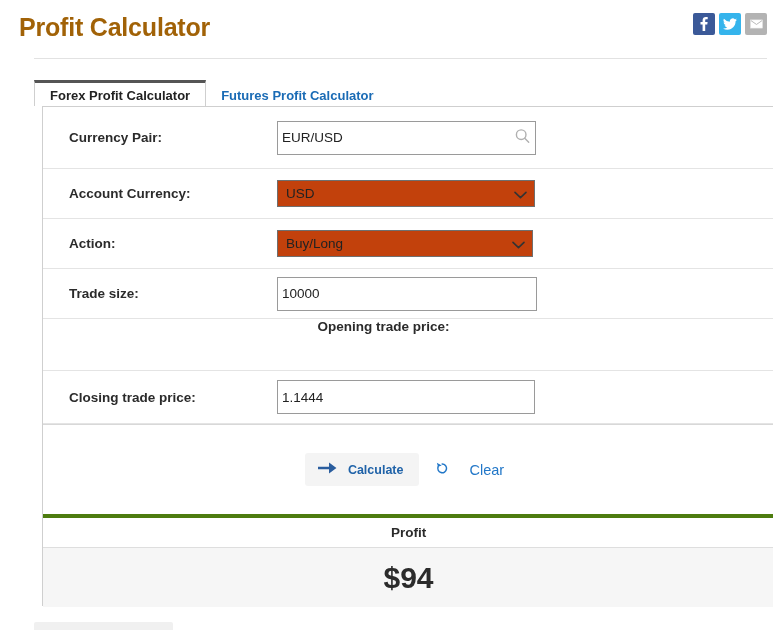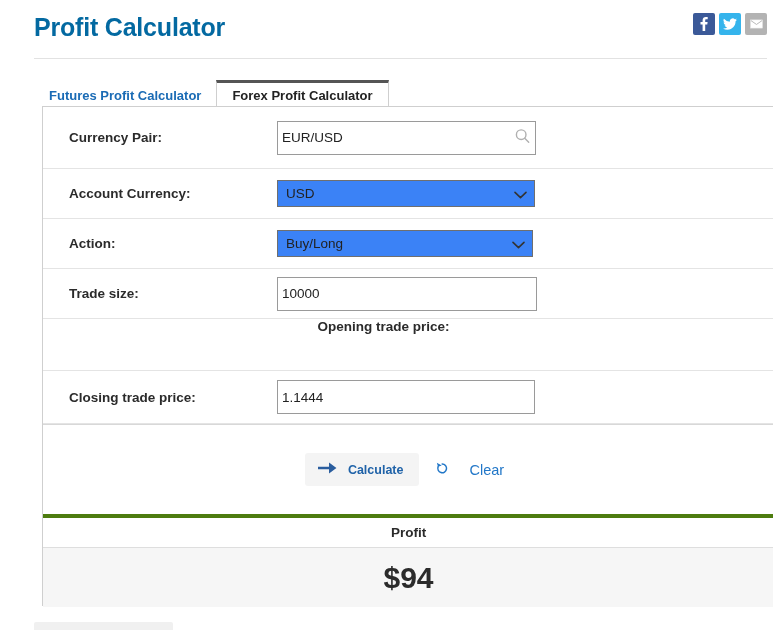--- a/index.html
+++ b/index.html
@@ -17,24 +17,24 @@
   .page { position: relative; width: 773px; height: 630px; }
 
   
   .header {
     position: absolute;
     left: 0; top: 0;
     width: 773px; height: 58px;
   }
   .page-title {
     position: absolute;
-    left: 34px; top: 13px;
+    left: 19px; top: 13px;
     font-size: 25px;
     font-weight: bold;
-    color: #0369a1;
+    color: #a16207;
     letter-spacing: -0.2px;
     white-space: nowrap;
   }
   .social {
     position: absolute;
     right: 6px; top: 13px;
     display: flex;
     gap: 4px;
   }
   .social-btn {
@@ -137,21 +137,21 @@
     transform: translateY(-50%);
     pointer-events: none;
   }
 
   .select-wrap { position: relative; display: inline-block; }
   .select-box {
     font-family: "Liberation Sans", sans-serif;
     font-size: 13.5px;
     color: #222222;
     border: 1px solid #6f6f6f;
-    background: #3b82f6;
+    background: #c2410c;
     height: 27px;
     line-height: 23px;
     padding: 1px 26px 1px 8px;
     cursor: pointer;
     white-space: nowrap;
     overflow: hidden;
   }
   .chevron {
     position: absolute;
     right: 8px; top: 50%;
@@ -271,25 +271,25 @@
           <rect x="0.6" y="0.6" width="12.8" height="8.8" fill="#ffffff" stroke="#e8e8e8" stroke-width="0.6"></rect>
           <path d="M1 1.3l6 4.2 6-4.2" fill="none" stroke="#b3b3b3" stroke-width="1"></path>
         </svg>
       </div>
     </div>
 
     <div class="title-rule"></div>
   </div>
 
   <div class="tabs">
+    <div class="tab tab-active">
+      <span>Forex Profit Calculator</span>
+    </div>
     <div class="tab tab-inactive">
       <span>Futures Profit Calculator</span>
-    </div>
-    <div class="tab tab-active">
-      <span>Forex Profit Calculator</span>
     </div>
   </div>
 
   <div class="card">
 
     <div class="form-row row-currency">
       <div class="row-label">Currency Pair:</div>
       <div class="field-wrap">
         <input class="txt with-icon w-currency" type="text" value="EUR/USD" style="">
         <span class="search-icon">

